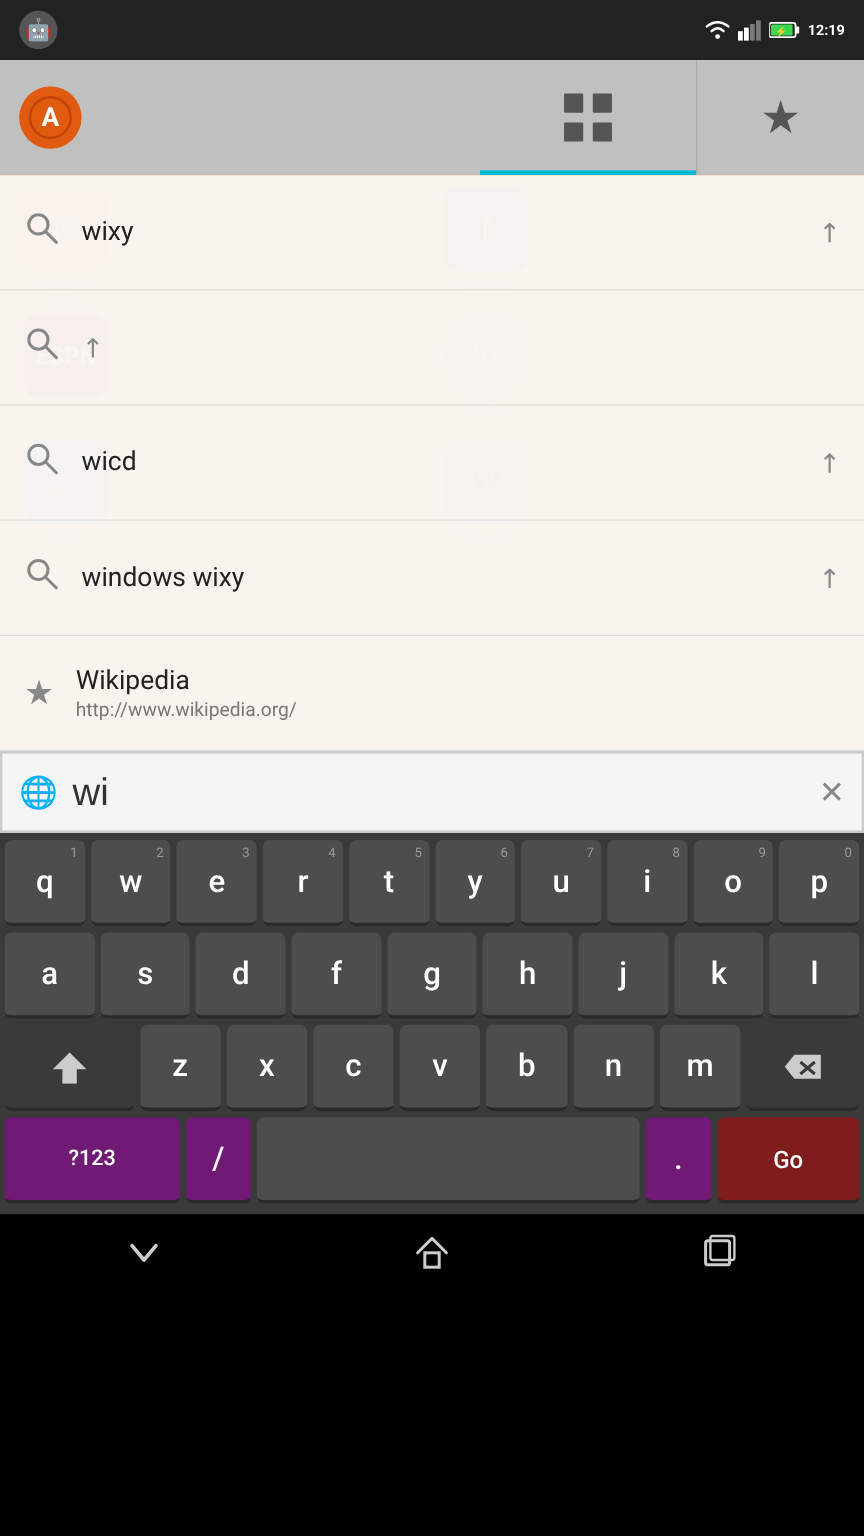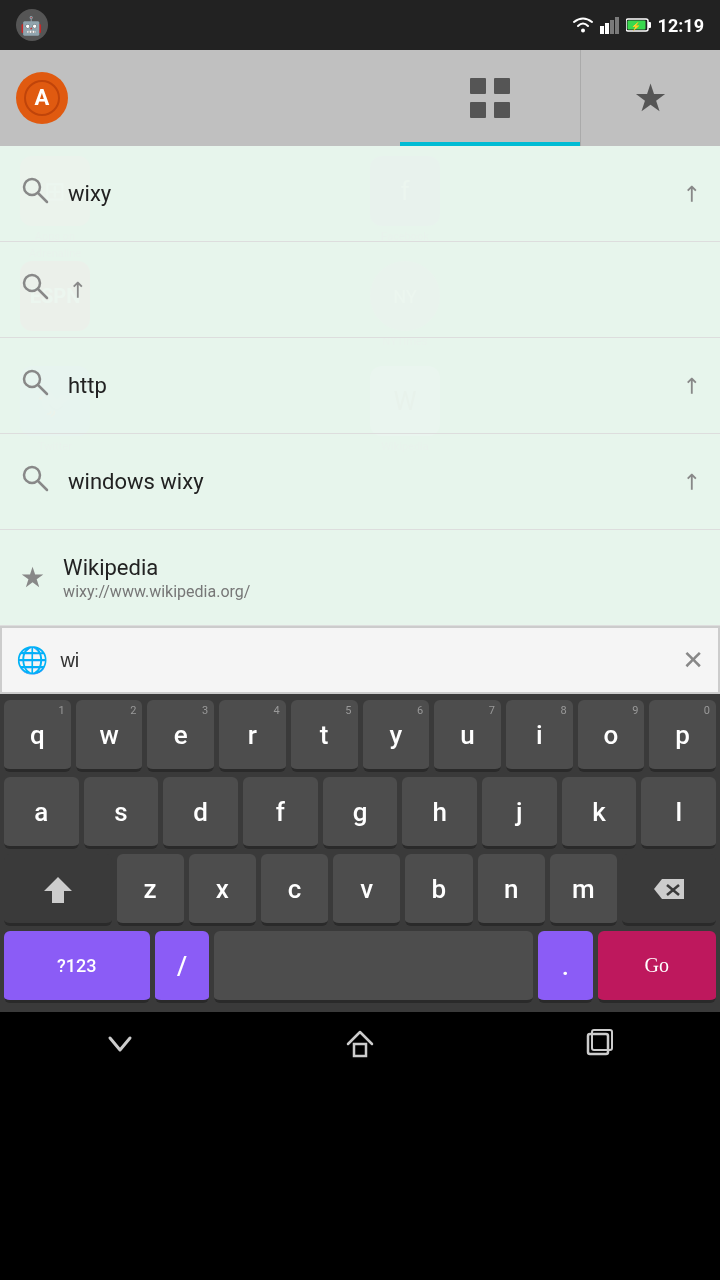--- a/index.html
+++ b/index.html
@@ -45,21 +45,21 @@
     }
     .status-icons {
       display: flex;
       align-items: center;
       gap: 6px;
       color: #fff;
       font-size: 14px;
     }
     .status-time {
       color: #fff;
-      font-size: 18px;
+      font-size: 12px;
       font-weight: bold;
     }
 
     
     .app-bar {
       width: 720px;
       height: 96px;
       background: #c0c0c0;
       display: flex;
       align-items: stretch;
@@ -130,21 +130,21 @@
       background: transparent;
       border: none;
       cursor: pointer;
       font-size: 38px;
       color: #555;
     }
 
     
     .suggestions-area {
       width: 720px;
-      background: #22c55e;
+      background: #fdba74;
       position: relative;
     }
 
     
     .bg-apps {
       position: absolute;
       top: 0;
       left: 0;
       right: 0;
       bottom: 0;
@@ -229,21 +229,21 @@
       position: relative;
       z-index: 3;
     }
     .globe-icon {
       font-size: 26px;
       color: #666;
       flex-shrink: 0;
     }
     .search-input-text {
       flex: 1;
-      font-size: 20px;
+      font-size: 32px;
       color: #333;
       background: transparent;
       border: none;
       outline: none;
     }
     .clear-btn {
       font-size: 26px;
       color: #888;
       cursor: pointer;
       background: none;
@@ -280,27 +280,26 @@
     }
     .key-number {
       position: absolute;
       top: 4px;
       right: 6px;
       font-size: 11px;
       color: #999;
       font-weight: 400;
     }
     .key-dark {
-      background: #8b5cf6;
+      background: #701a75;
     }
     .key-go {
-      background: #be185d;
+      background: #7f1d1d;
       color: #fff;
       flex: 1.3;
-      font-family: Liberation Serif, serif;
     }
     .key-space {
       flex: 3.5;
       background: #4d4d4d;
       font-size: 14px;
       color: #ccc;
     }
     .key-wide {
       flex: 1.6;
     }
@@ -444,21 +443,21 @@
   </div>
 
   <div class="suggestion-item">
     <span class="search-small-icon">
       <svg width="30" height="30" viewBox="0 0 30 30">
         <circle cx="12" cy="12" r="8" stroke="#888" stroke-width="2.5" fill="none"></circle>
         <line x1="18" y1="18" x2="27" y2="27" stroke="#888" stroke-width="2.5" stroke-linecap="round"></line>
       </svg>
     </span>
     <div class="suggestion-text">
-      <div class="suggestion-main">http</div>
+      <div class="suggestion-main">wicd</div>
     </div>
     <span class="arrow-icon">↗</span>
   </div>
 
   <div class="suggestion-item">
     <span class="search-small-icon">
       <svg width="30" height="30" viewBox="0 0 30 30">
         <circle cx="12" cy="12" r="8" stroke="#888" stroke-width="2.5" fill="none"></circle>
         <line x1="18" y1="18" x2="27" y2="27" stroke="#888" stroke-width="2.5" stroke-linecap="round"></line>
       </svg>
@@ -466,21 +465,21 @@
     <div class="suggestion-text">
       <div class="suggestion-main">windows wixy</div>
     </div>
     <span class="arrow-icon">↗</span>
   </div>
 
   <div class="suggestion-item">
     <span class="star-small-icon">★</span>
     <div class="suggestion-text">
       <div class="suggestion-main">Wikipedia</div>
-      <div class="suggestion-sub">wixy://www.wikipedia.org/</div>
+      <div class="suggestion-sub">http://www.wikipedia.org/</div>
     </div>
   </div>
 </div>
 
 <div class="search-input-bar">
   <span class="globe-icon">🌐</span>
   <input class="search-input-text" type="text" value="wi" style="">
   <button class="clear-btn">✕</button>
 </div>
 

